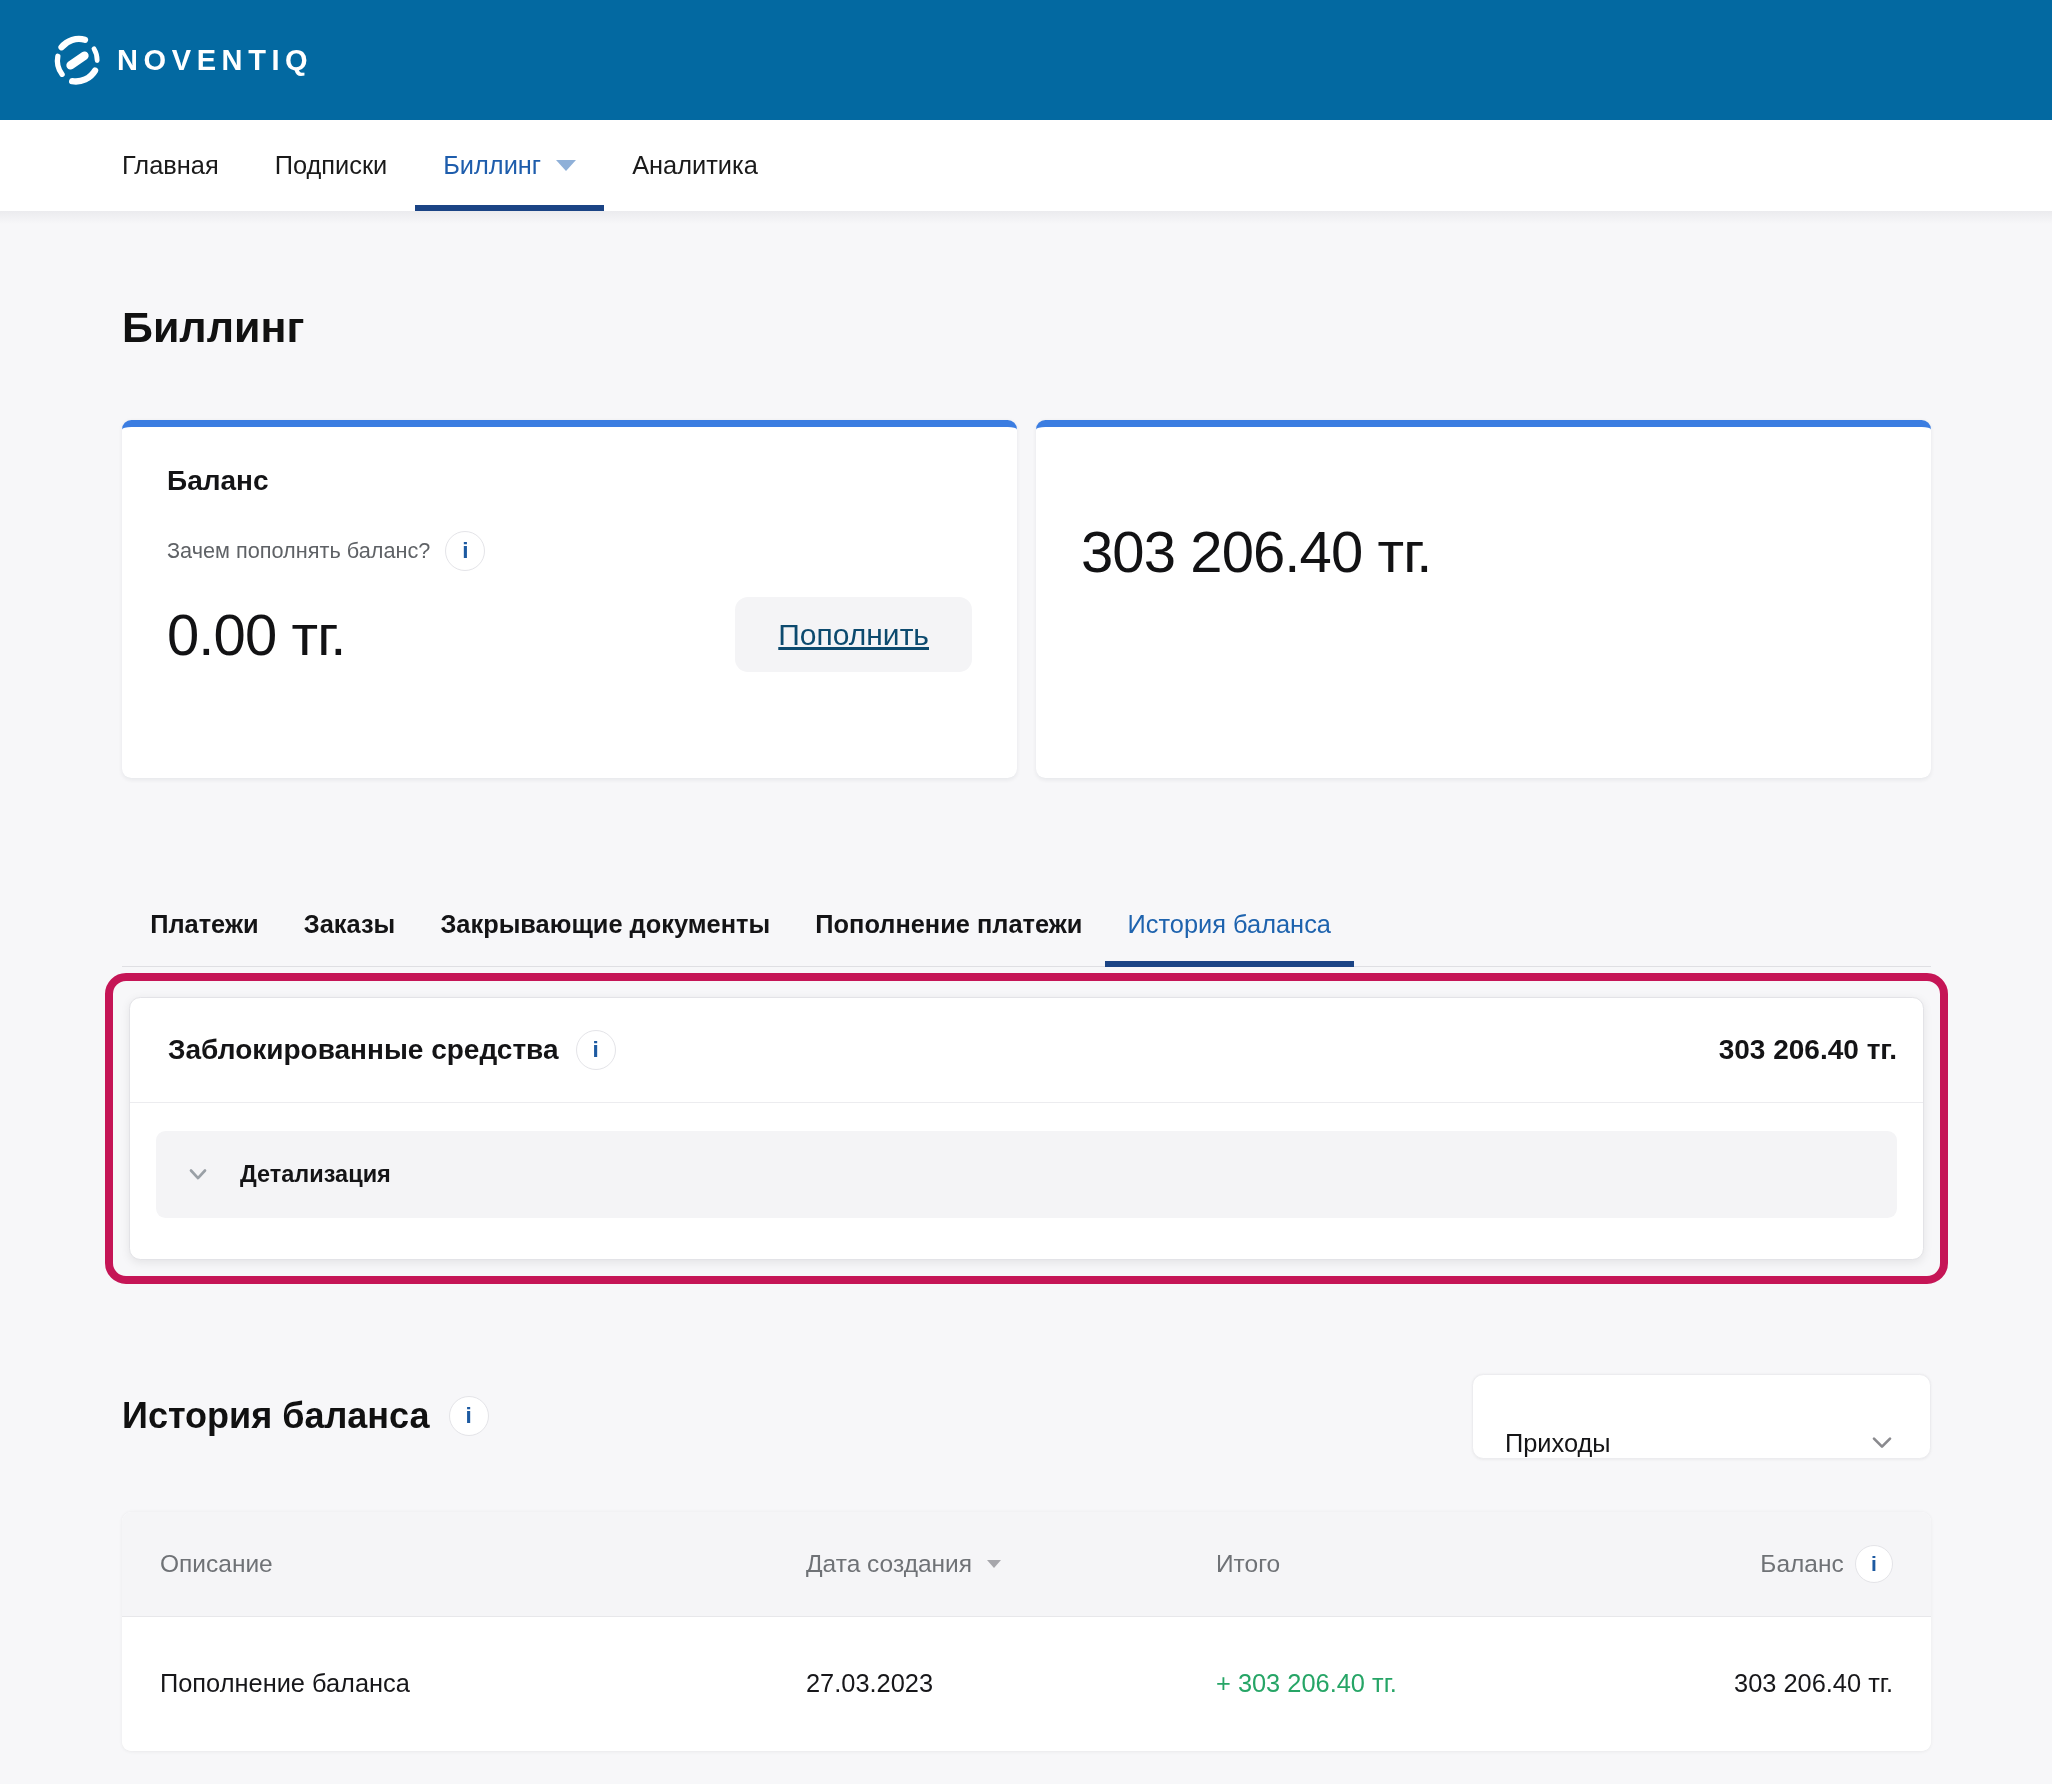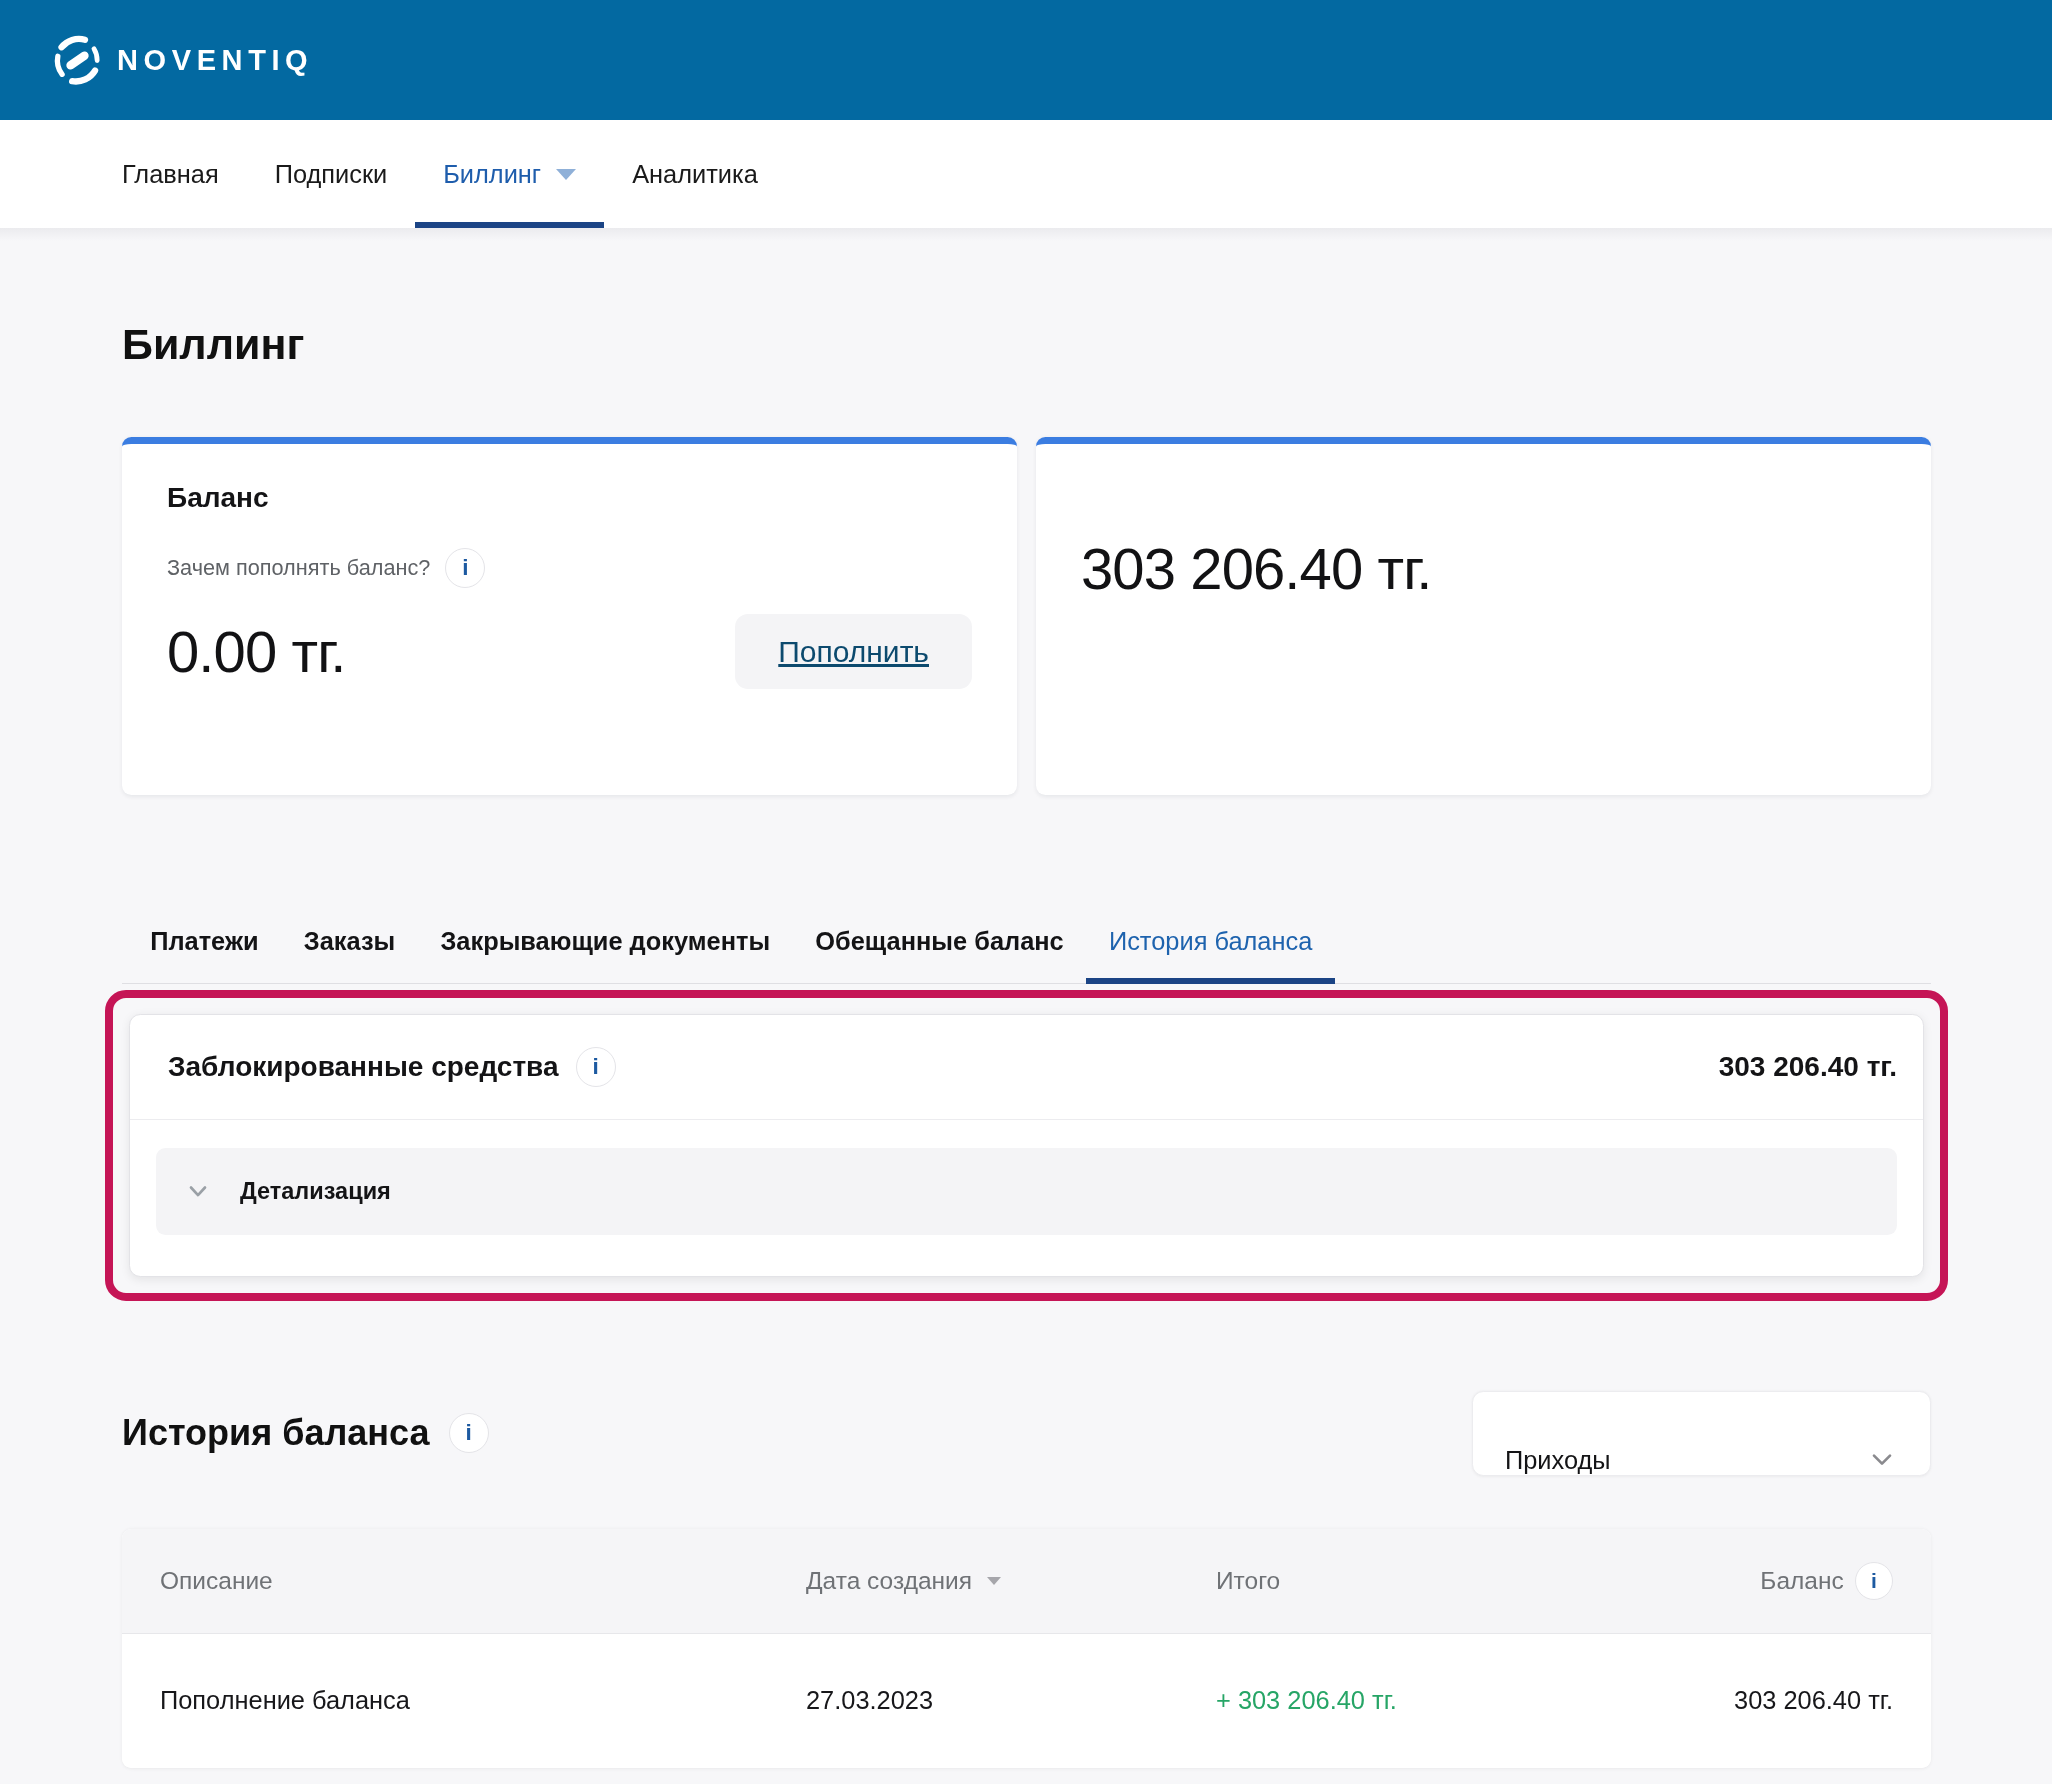--- a/index.html
+++ b/index.html
@@ -15,21 +15,21 @@
     display:flex; align-items:center; padding-left:52px;
   }
   .logo { display:flex; align-items:center; gap:14px; }
   .logo svg { width:51px; height:51px; }
   .logo-text {
     color:#fff; font-size:29px; font-weight:600; letter-spacing:5.6px;
   }
 
   
   .mainnav {
-    height:108px; background:#fff;
+    height:91px; background:#fff;
     display:flex; align-items:stretch; padding-left:94px;
   }
   .nav-item {
     display:flex; align-items:center; padding:0 28px;
     font-size:25.4px; font-weight:500; color:#1a1a1a;
     position:relative; cursor:pointer; white-space:nowrap;
   }
   .nav-item.active { color:#1e5dac; }
   .nav-item.active::after {
     content:""; position:absolute; left:0; right:0; bottom:0;
@@ -228,21 +228,21 @@
     <section class="card fc-card">
       <div class="amount-xl">303 206.40 тг.</div>
     </section>
 
   </div>
 
   <div class="tabs">
     <div class="tab">Платежи</div>
     <div class="tab">Заказы</div>
     <div class="tab">Закрывающие документы</div>
-    <div class="tab">Обещанные баланс</div>
+    <div class="tab">Пополнение платежи</div>
     <div class="tab active">История баланса</div>
   </div>
 
   <div class="red-box">
     <div class="bf-card">
       <div class="bf-header">
         <div class="bf-title-wrap">
           <span class="bf-title">Заблокированные средства</span>
           <span class="info-badge">i</span>
         </div>

